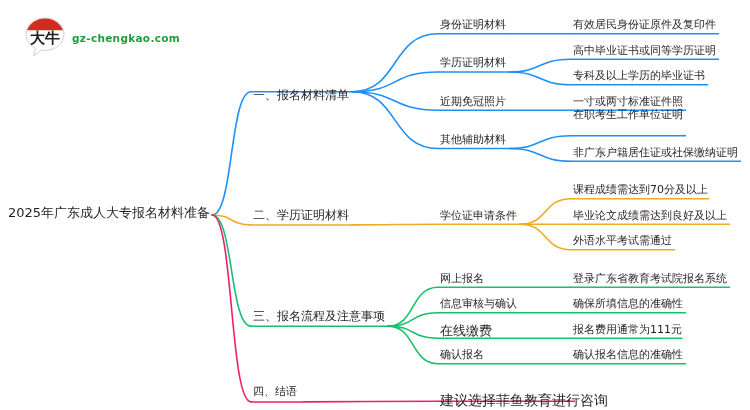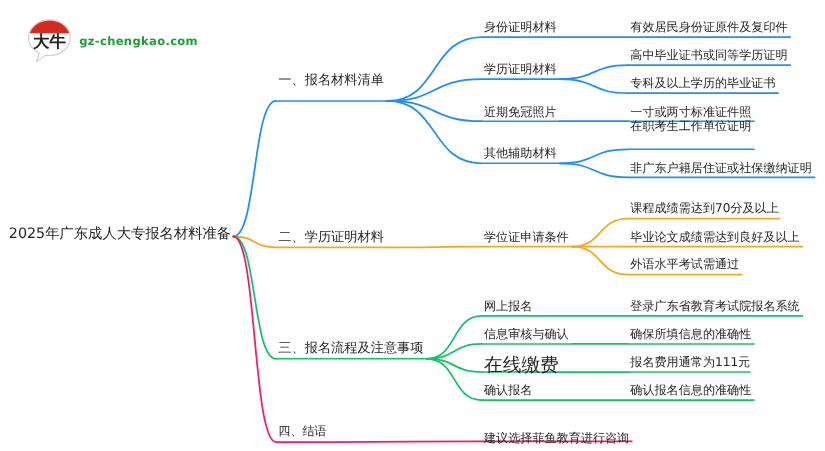--- a/index.html
+++ b/index.html
@@ -126,42 +126,42 @@
         <line x1="571" x2="682.48" y1="328.2" y2="328.2" stroke="#15c26b" stroke-width="1.5"></line>
         <line x1="438" x2="487" y1="353.7" y2="353.7" stroke="#15c26b" stroke-width="1.5"></line>
         <line x1="571" x2="686" y1="353.7" y2="353.7" stroke="#15c26b" stroke-width="1.5"></line>
         <line x1="251" x2="304" y1="391.9" y2="391.9" stroke="#ef1d6e" stroke-width="1.5"></line>
         <line x1="438" x2="575" y1="391.2" y2="391.2" stroke="#ef1d6e" stroke-width="1.5"></line>
       </g>
   </svg>
 
   <div id="labels">
       <div class="node-label lvl-0" style="left: 8px; top: 195.94px; font-size: 13px;">2025年广东成人大专报名材料准备</div>
-      <div class="node-label lvl-1" style="left: 253px; top: 56px; font-size: 12px;">一、报名材料清单</div>
+      <div class="node-label lvl-1" style="left: 253px; top: 79px; font-size: 12px;">一、报名材料清单</div>
       <div class="node-label lvl-2" style="left: 440px; top: 9.18px; font-size: 11px;">身份证明材料</div>
       <div class="node-label lvl-3" style="left: 573px; top: 9.18px; font-size: 11px;">有效居民身份证原件及复印件</div>
       <div class="node-label lvl-2" style="left: 440px; top: 47.43px; font-size: 11px;">学历证明材料</div>
       <div class="node-label lvl-3" style="left: 573px; top: 34.68px; font-size: 11px;">高中毕业证书或同等学历证明</div>
       <div class="node-label lvl-3" style="left: 573px; top: 60.18px; font-size: 11px;">专科及以上学历的毕业证书</div>
       <div class="node-label lvl-2" style="left: 440px; top: 85.68px; font-size: 11px;">近期免冠照片</div>
       <div class="node-label lvl-3" style="left: 573px; top: 85.68px; font-size: 11px;">一寸或两寸标准证件照</div>
       <div class="node-label lvl-2" style="left: 440px; top: 123.93px; font-size: 11px;">其他辅助材料</div>
       <div class="node-label lvl-3" style="left: 573px; top: 99px; font-size: 11px;">在职考生工作单位证明</div>
       <div class="node-label lvl-3" style="left: 573px; top: 136.68px; font-size: 11px;">非广东户籍居住证或社保缴纳证明</div>
       <div class="node-label lvl-1" style="left: 253px; top: 199.06px; font-size: 12px;">二、学历证明材料</div>
       <div class="node-label lvl-2" style="left: 440px; top: 199.68px; font-size: 11px;">学位证申请条件</div>
       <div class="node-label lvl-3" style="left: 573px; top: 174.18px; font-size: 11px;">课程成绩需达到70分及以上</div>
       <div class="node-label lvl-3" style="left: 573px; top: 199.68px; font-size: 11px;">毕业论文成绩需达到良好及以上</div>
       <div class="node-label lvl-3" style="left: 573px; top: 225.18px; font-size: 11px;">外语水平考试需通过</div>
       <div class="node-label lvl-1" style="left: 253px; top: 300.31px; font-size: 12px;">三、报名流程及注意事项</div>
       <div class="node-label lvl-2" style="left: 440px; top: 262.68px; font-size: 11px;">网上报名</div>
       <div class="node-label lvl-3" style="left: 573px; top: 262.68px; font-size: 11px;">登录广东省教育考试院报名系统</div>
       <div class="node-label lvl-2" style="left: 440px; top: 288.18px; font-size: 11px;">信息审核与确认</div>
       <div class="node-label lvl-3" style="left: 573px; top: 288.18px; font-size: 11px;">确保所填信息的准确性</div>
-      <div class="node-label lvl-2" style="left: 440px; top: 313.68px; font-size: 17px;">在线缴费</div>
+      <div class="node-label lvl-2" style="left: 440px; top: 313.68px; font-size: 13px;">在线缴费</div>
       <div class="node-label lvl-3" style="left: 573px; top: 313.68px; font-size: 11px;">报名费用通常为111元</div>
       <div class="node-label lvl-2" style="left: 440px; top: 339.18px; font-size: 11px;">确认报名</div>
       <div class="node-label lvl-3" style="left: 573px; top: 339.18px; font-size: 11px;">确认报名信息的准确性</div>
       <div class="node-label lvl-1" style="left: 253px; top: 376.06px; font-size: 11px; text-align: center;">四、结语</div>
-      <div class="node-label lvl-2" style="left: 440px; top: 383px; font-size: 11px;">建议选择菲鱼教育进行咨询</div>
+      <div class="node-label lvl-2" style="left: 440px; top: 383px; font-size: 14px;">建议选择菲鱼教育进行咨询</div>
     </div>
 
 </div>
 
 </body></html>

